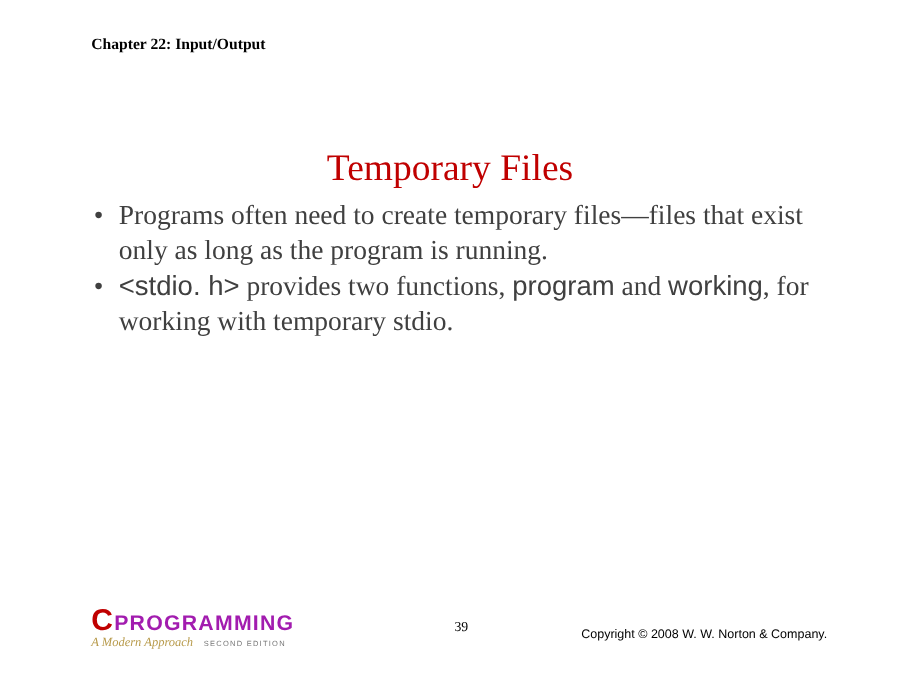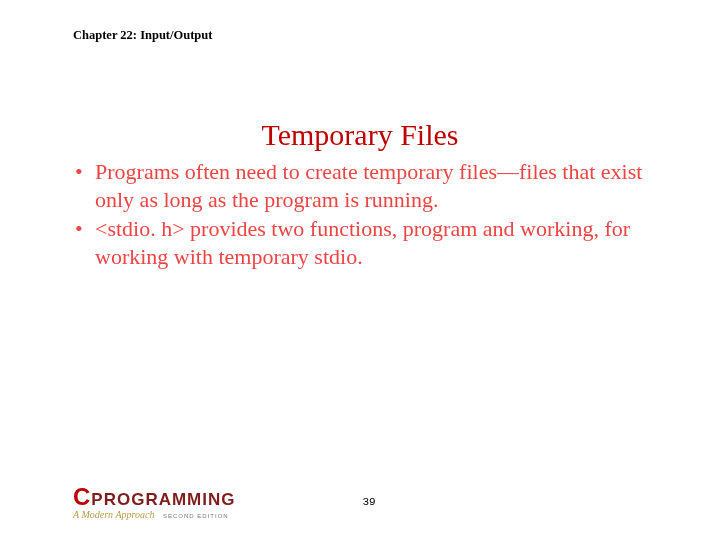--- a/index.html
+++ b/index.html
@@ -32,38 +32,38 @@
       font-weight: normal;
       margin-top: 26px;
     }
     .content {
       position: absolute;
       top: 158px;
       left: 73px;
       right: 55px;
       font-size: 22px;
       line-height: 1.25;
-      color: #ef4444;
+      color: #404040;
     }
     .content ul {
       list-style: none;
     }
     .content li {
       position: relative;
       padding-left: 22px;
       margin-bottom: 2px;
     }
     .content li::before {
       content: "•";
       position: absolute;
       left: 2px;
       top: 0;
       font-size: 22px;
     }
-    .mono { font-family: Liberation Serif, serif; }
+    .mono { font-family: Liberation Sans, sans-serif; }
     .footer {
       position: absolute;
       bottom: 20px;
       left: 73px;
       right: 55px;
       height: 42px;
     }
     .logo {
       position: absolute;
       left: 0;
@@ -80,21 +80,21 @@
       font-family: Arial, Helvetica, sans-serif;
       font-weight: 900;
       font-size: 24px;
       color: #c00000;
       letter-spacing: -1px;
     }
     .logo-prog {
       font-family: Arial, Helvetica, sans-serif;
       font-weight: 900;
       font-size: 17px;
-      color: #7f1d1d;
+      color: #a21caf;
       letter-spacing: 1px;
       margin-left: 2px;
     }
     .logo-sub {
       font-family: "Times New Roman", Times, serif;
       font-style: italic;
       font-size: 10px;
       color: #b89b4c;
       margin-top: 1px;
     }
@@ -104,21 +104,21 @@
       letter-spacing: 1px;
       color: #777;
       margin-left: 6px;
       font-style: normal;
     }
     .page-no {
       position: absolute;
       left: 50%;
       transform: translateX(-50%);
       bottom: 12px;
-      font-family: Liberation Mono, monospace;
+      font-family: Liberation Serif, serif;
       font-size: 11px;
       color: #000;
     }
     .copyright {
       position: absolute;
       right: -10px;
       bottom: 6px;
       font-family: Arial, Helvetica, sans-serif;
       font-size: 10px;
       color: #000;
@@ -150,14 +150,15 @@
       <span class="logo-c">C</span>
       <span class="logo-prog">PROGRAMMING</span>
     </div>
     <div class="logo-sub">
       <span>A Modern Approach</span>
       <span class="logo-ed">SECOND EDITION</span>
     </div>
   </div>
   <div class="page-no">39</div>
   <div class="copyright">
+    <div>Copyright © 2008 W. W. Norton &amp; Company.</div>
   </div>
 </div>
 
 </body></html>

